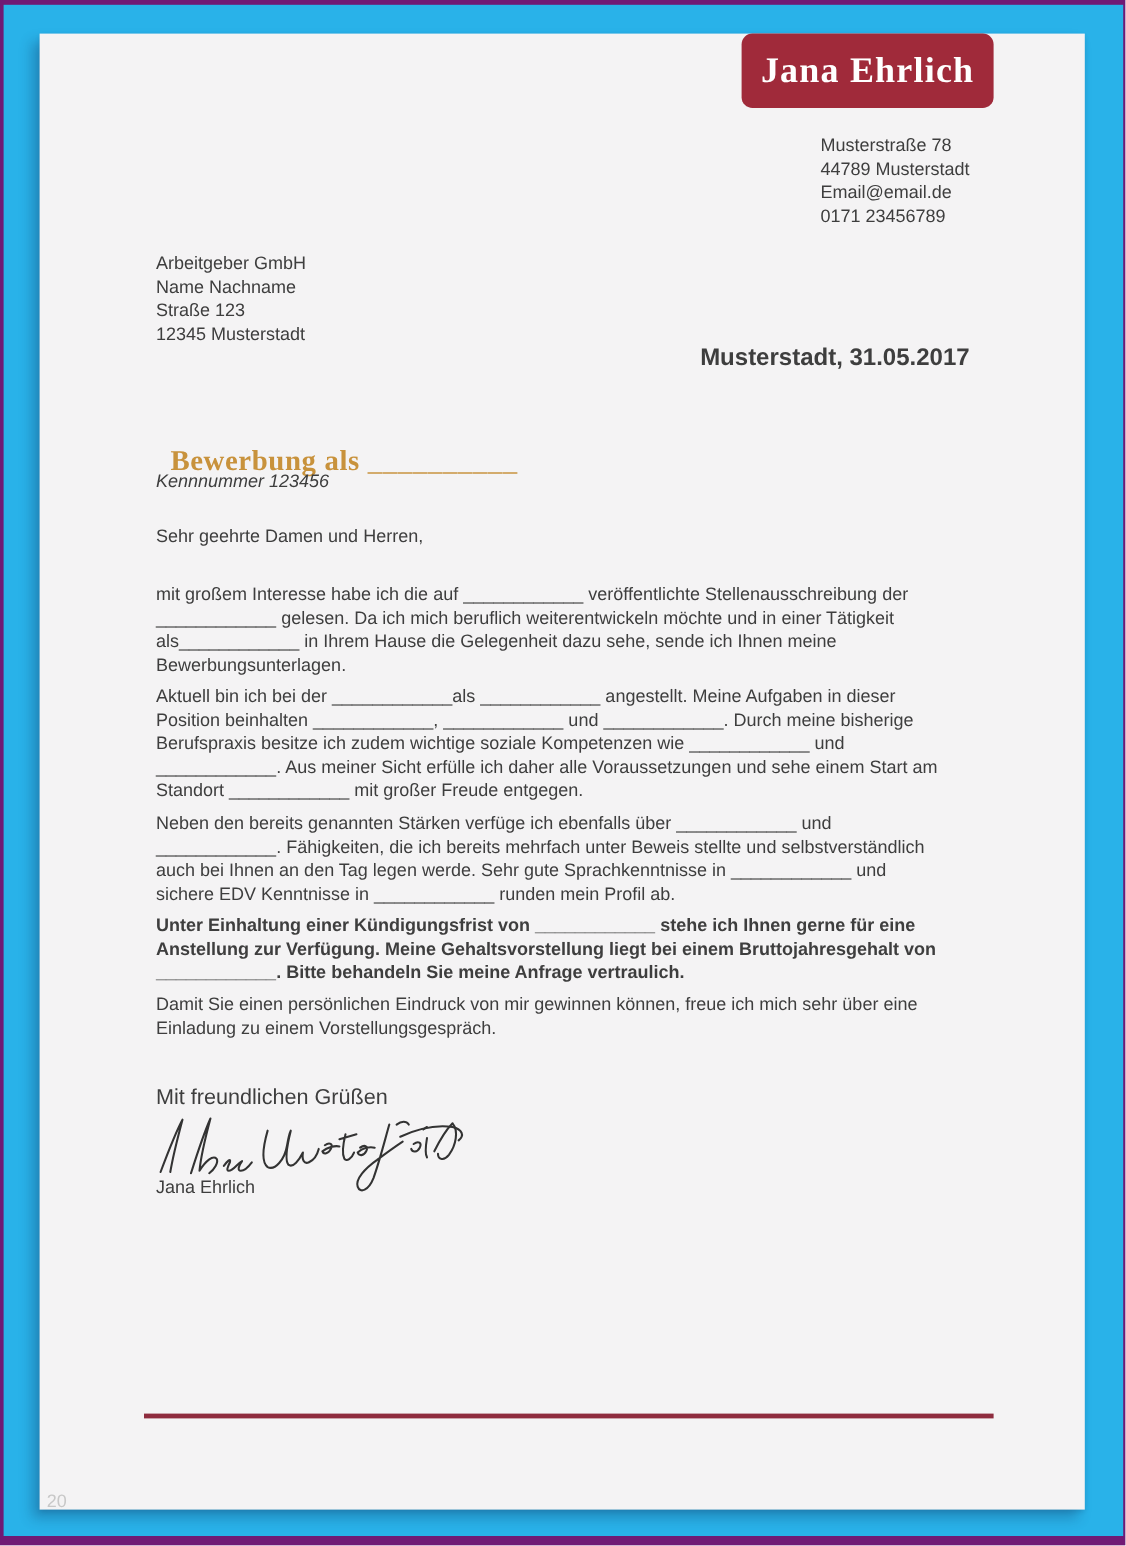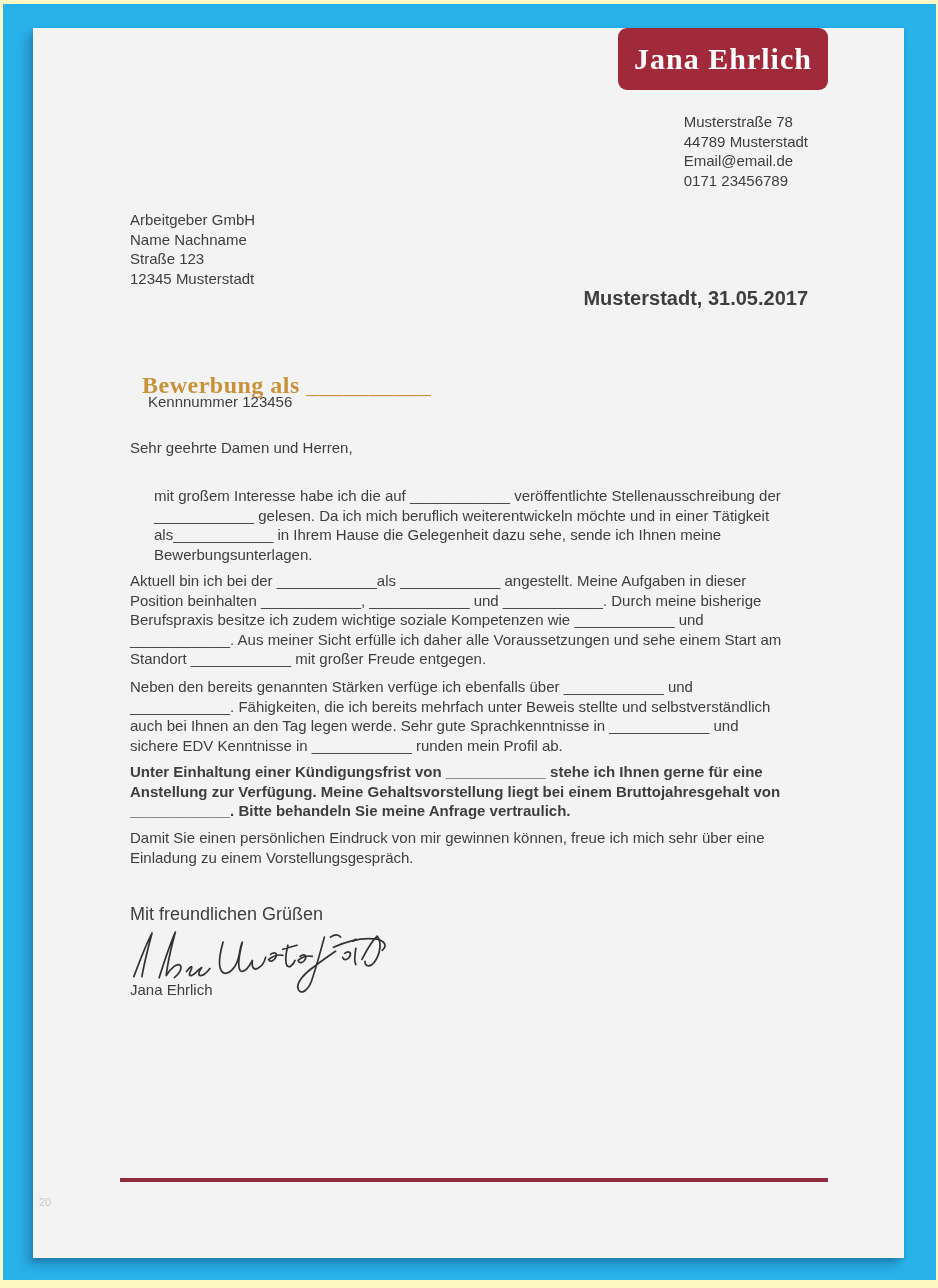--- a/index.html
+++ b/index.html
@@ -1,38 +1,38 @@
 <!DOCTYPE html>
 <html><head>
 <meta charset="utf-8">
 <style>
   html,body{margin:0;padding:0;}
   body{font-family:"Liberation Sans",sans-serif;}
-  .outer{width:938px;height:1288px;box-sizing:border-box;background:#fef9c3;padding:4px 2px 8px 3px;}
+  .outer{width:938px;height:1288px;box-sizing:border-box;background:#701a75;padding:4px 2px 8px 3px;}
   .mat{width:100%;height:100%;box-sizing:border-box;background:#29b2e9;padding:24px 30px 20px 30px;}
   .paper{position:relative;width:871px;height:1230px;background:#f4f3f4;color:#3e3e3e;
          box-shadow:-6px 7px 10px rgba(15,45,90,0.30), 0 2px 4px rgba(15,45,90,0.18);}
   .name-box{position:absolute;left:585px;top:0;width:210px;height:62px;background:#a02a3a;
             border-radius:9px;display:flex;align-items:center;justify-content:center;}
   .name-box span{font-family:"Liberation Serif",serif;font-weight:700;font-size:30px;color:#ffffff;letter-spacing:1px;}
   .addr{position:absolute;right:96px;top:84px;font-size:15px;line-height:19.5px;white-space:pre;}
   .recipient{position:absolute;left:97px;top:182px;font-size:15px;line-height:19.5px;white-space:pre;}
   .dateline{position:absolute;right:96px;top:259px;font-size:20px;font-weight:bold;}
   .subject{position:absolute;left:96px;top:331px;margin:13px;font-family:"Liberation Serif",serif;
            font-weight:700;font-size:24px;color:#c8923c;letter-spacing:0.5px;}
   .subject .blank{font-weight:400;}
-  .ref{position:absolute;left:115px;top:365px;font-size:15px;}
+  .ref{position:absolute;left:97px;top:365px;font-size:15px;font-style:italic;}
   .salutation{position:absolute;left:97px;top:411px;font-size:15px;}
   .para{position:absolute;left:97px;font-size:15px;line-height:19.5px;white-space:pre;}
-  .p1{top:458px;margin-left:24px;} .p2{top:543px;} .p3{top:649px;} .p4{top:734px;font-weight:bold;} .p5{top:800px;}
+  .p1{top:458px;} .p2{top:543px;} .p3{top:649px;} .p4{top:734px;font-weight:bold;} .p5{top:800px;}
   .regards{position:absolute;left:97px;top:876px;font-size:18px;}
   .signature{position:absolute;left:92px;top:900px;}
   .signer{position:absolute;left:97px;top:953px;font-size:15px;}
   .rule{position:absolute;left:87px;top:1150px;width:708px;height:4px;background:#8e2c3e;}
-  .pagenum{position:absolute;left:6px;top:1168px;font-size:11px;color:#c8c8c8;}
+  .pagenum{position:absolute;left:6px;top:1215px;font-size:15px;color:#c8c8c8;}
 </style>
 </head>
 <body>
 
 <div class="outer">
   <div class="mat">
     <div class="paper">
 
       <div class="name-box">
         <span>Jana Ehrlich</span>

